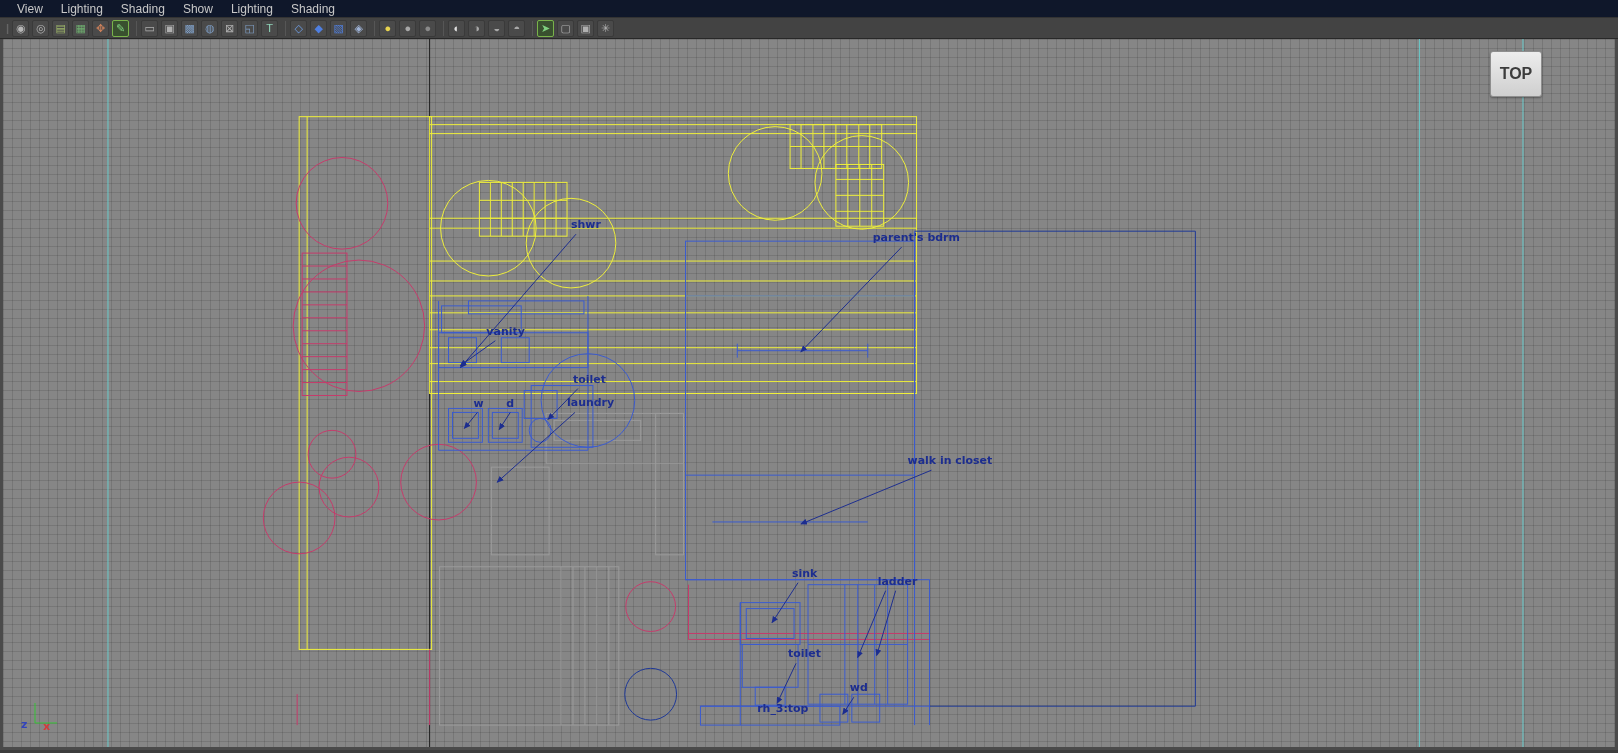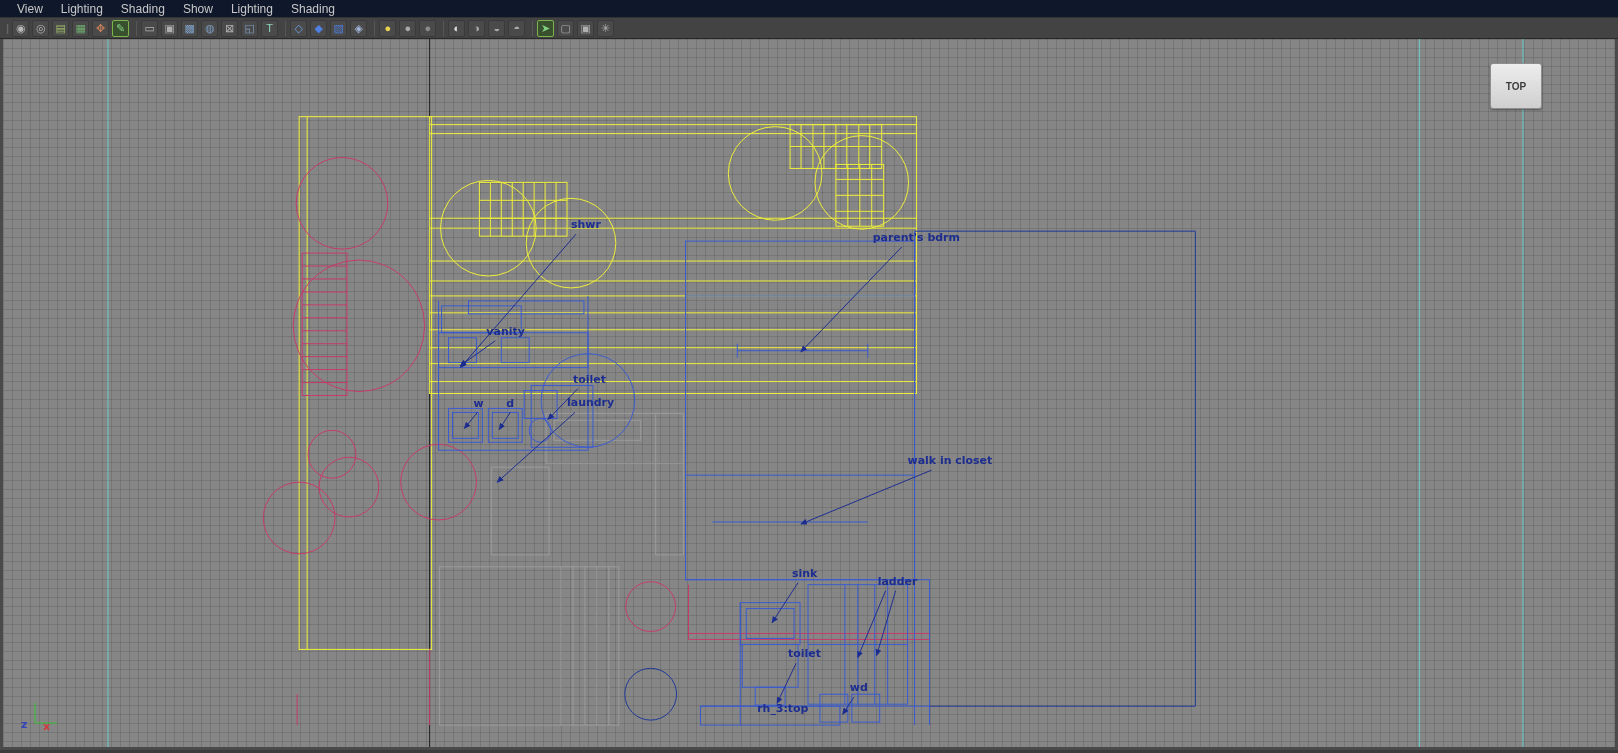--- a/index.html
+++ b/index.html
@@ -42,24 +42,24 @@
   .p{stroke:var(--reference-pink);fill:none;stroke-width:1;}
   .b{stroke:var(--wireframe-blue);fill:none;stroke-width:1;}
   .n{stroke:var(--wireframe-navy);fill:none;stroke-width:1;}
   .g{stroke:var(--template-gray);fill:none;stroke-width:1;}
   .axis0{stroke:#1d1d1d;stroke-width:1;}
   .cyan{stroke:var(--curve-cyan);stroke-width:1;opacity:.85;}
   .anno-text{fill:var(--annotation-navy);font:bold 11px "DejaVu Sans",sans-serif;}
   .anno-line{stroke:var(--annotation-navy);stroke-width:1;}
   .anno-arrow{fill:var(--annotation-navy);}
   
-  .view-label{position:absolute;right:73px;top:24px;width:52px;height:46px;
+  .view-label{position:absolute;right:73px;top:12px;width:52px;height:46px;
     background:linear-gradient(#ededed,#cfcfcf);border:1px solid #8e8e8e;border-radius:3px;
     display:flex;align-items:center;justify-content:center;
-    color:#3c3c3c;font-weight:bold;font-size:10px;box-shadow:0 1px 2px rgba(0,0,0,.35);}
+    color:#3c3c3c;font-weight:bold;font-size:16px;box-shadow:0 1px 2px rgba(0,0,0,.35);}
   
   .axis-gizmo{position:absolute;left:18px;bottom:16px;width:46px;height:34px;}
   .axis-z{position:absolute;left:0;bottom:0;color:var(--axis-blue);font:bold 11px "DejaVu Sans",sans-serif;}
   .axis-x{position:absolute;left:22px;bottom:-2px;color:var(--axis-red);font:bold 11px "DejaVu Sans",sans-serif;}
 </style>
 </head>
 <body>
 
 <div class="menubar" id="menubar">
     <div class="menu-item">View</div>

